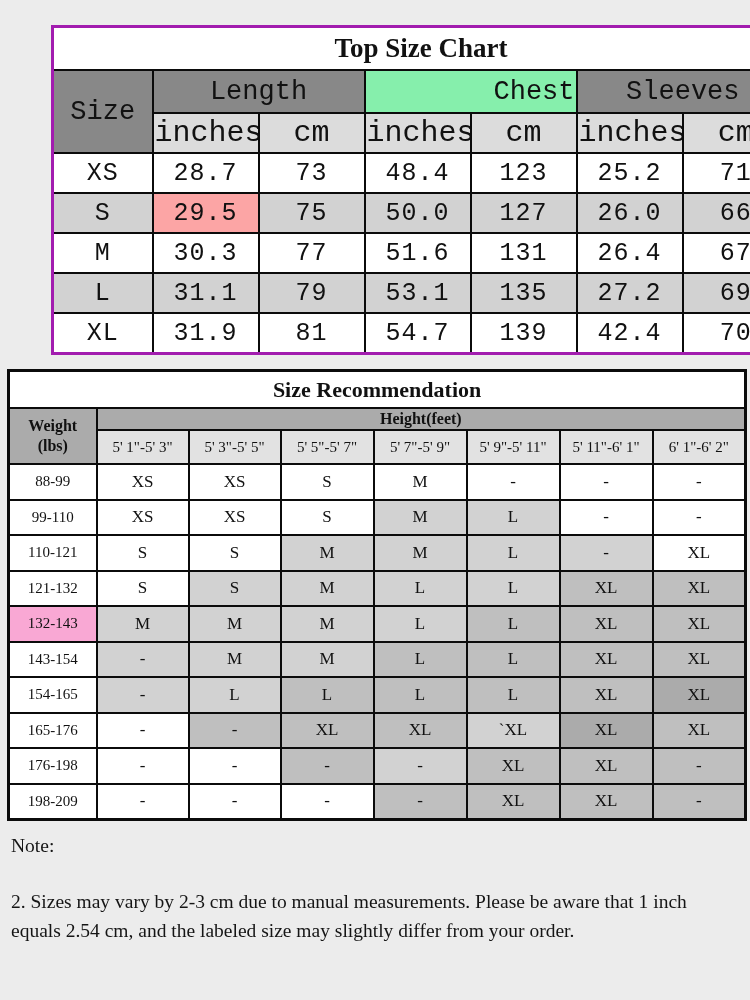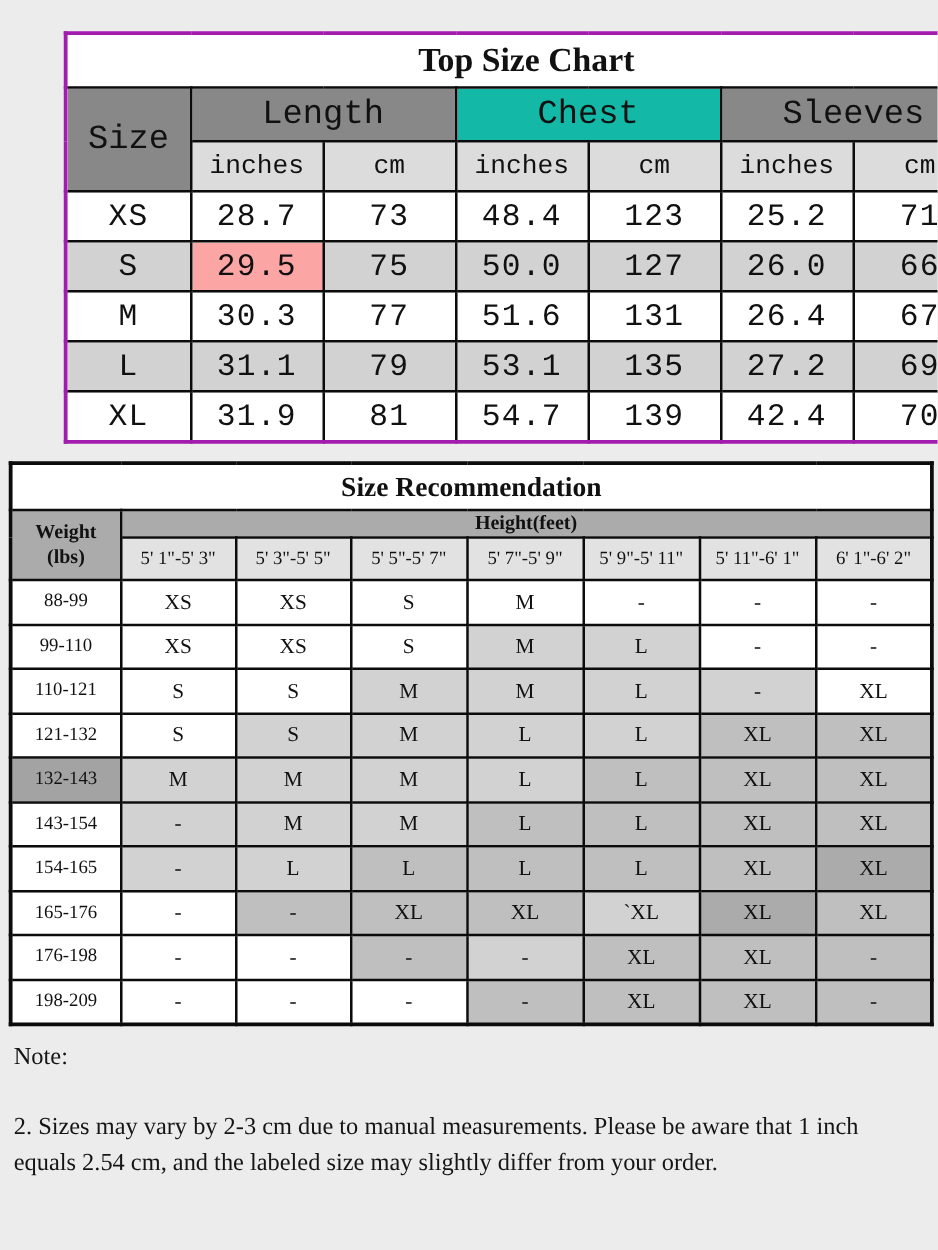--- a/index.html
+++ b/index.html
@@ -43,21 +43,21 @@
     font-weight: bold;
     font-size: 27px;
     height: 39px;
     background: #ffffff;
   }
   .t1-h {
     font-size: 27px;
     height: 39px;
   }
   .t1-sub {
-    font-size: 21px;
+    font-size: 30px;
     height: 36px;
   }
   .t1-data td {
     font-size: 25px;
     height: 36px;
     background: #ffffff;
     letter-spacing: 1px;
   }
 
   
@@ -130,21 +130,21 @@
       <col style="width:106px">
         <col style="width:107px">
     </colgroup>
     <tbody>
       <tr>
         <td colspan="7" class="t1-title">Top Size Chart</td>
       </tr>
       <tr>
         <td rowspan="2" class="t1-h hdr-bg" style="background: rgb(136, 136, 136);">Size</td>
         <td colspan="2" class="t1-h hdr-bg" style="background: rgb(136, 136, 136);">Length</td>
-        <td colspan="2" class="t1-h hdr-bg" style="background: #14b8a6;">Chest</td>
+        <td colspan="2" class="t1-h hdr-bg" style="background: #86efac; text-align: right;">Chest</td>
         <td colspan="2" class="t1-h hdr-bg" style="background: rgb(136, 136, 136);">Sleeves</td>
       </tr>
       <tr>
         <td class="t1-sub sub-bg" style="background: rgb(220, 220, 220);">inches</td>
         <td class="t1-sub sub-bg" style="background: rgb(220, 220, 220);">cm</td>
         <td class="t1-sub sub-bg" style="background: rgb(220, 220, 220);">inches</td>
         <td class="t1-sub sub-bg" style="background: rgb(220, 220, 220);">cm</td>
         <td class="t1-sub sub-bg" style="background: rgb(220, 220, 220);">inches</td>
         <td class="t1-sub sub-bg" style="background: rgb(220, 220, 220);">cm</td>
       </tr>
@@ -267,21 +267,21 @@
           <td class="weight-cell" style="background: rgb(255, 255, 255);">121-132</td>
           <td style="background: rgb(255, 255, 255);">S</td>
           <td style="background: rgb(210, 210, 210);">S</td>
           <td style="background: rgb(210, 210, 210);">M</td>
           <td style="background: rgb(210, 210, 210);">L</td>
           <td style="background: rgb(210, 210, 210);">L</td>
           <td style="background: rgb(191, 191, 191);">XL</td>
           <td style="background: rgb(191, 191, 191);">XL</td>
         </tr>
         <tr>
-          <td class="weight-cell" style="background: #a3a3a3; text-align: center;">132-143</td>
+          <td class="weight-cell" style="background: #f9a8d4; text-align: center;">132-143</td>
           <td style="background: rgb(210, 210, 210);">M</td>
           <td style="background: rgb(210, 210, 210);">M</td>
           <td style="background: rgb(210, 210, 210);">M</td>
           <td style="background: rgb(210, 210, 210);">L</td>
           <td style="background: rgb(191, 191, 191);">L</td>
           <td style="background: rgb(191, 191, 191);">XL</td>
           <td style="background: rgb(191, 191, 191);">XL</td>
         </tr>
         <tr>
           <td class="weight-cell" style="background: rgb(255, 255, 255);">143-154</td>

